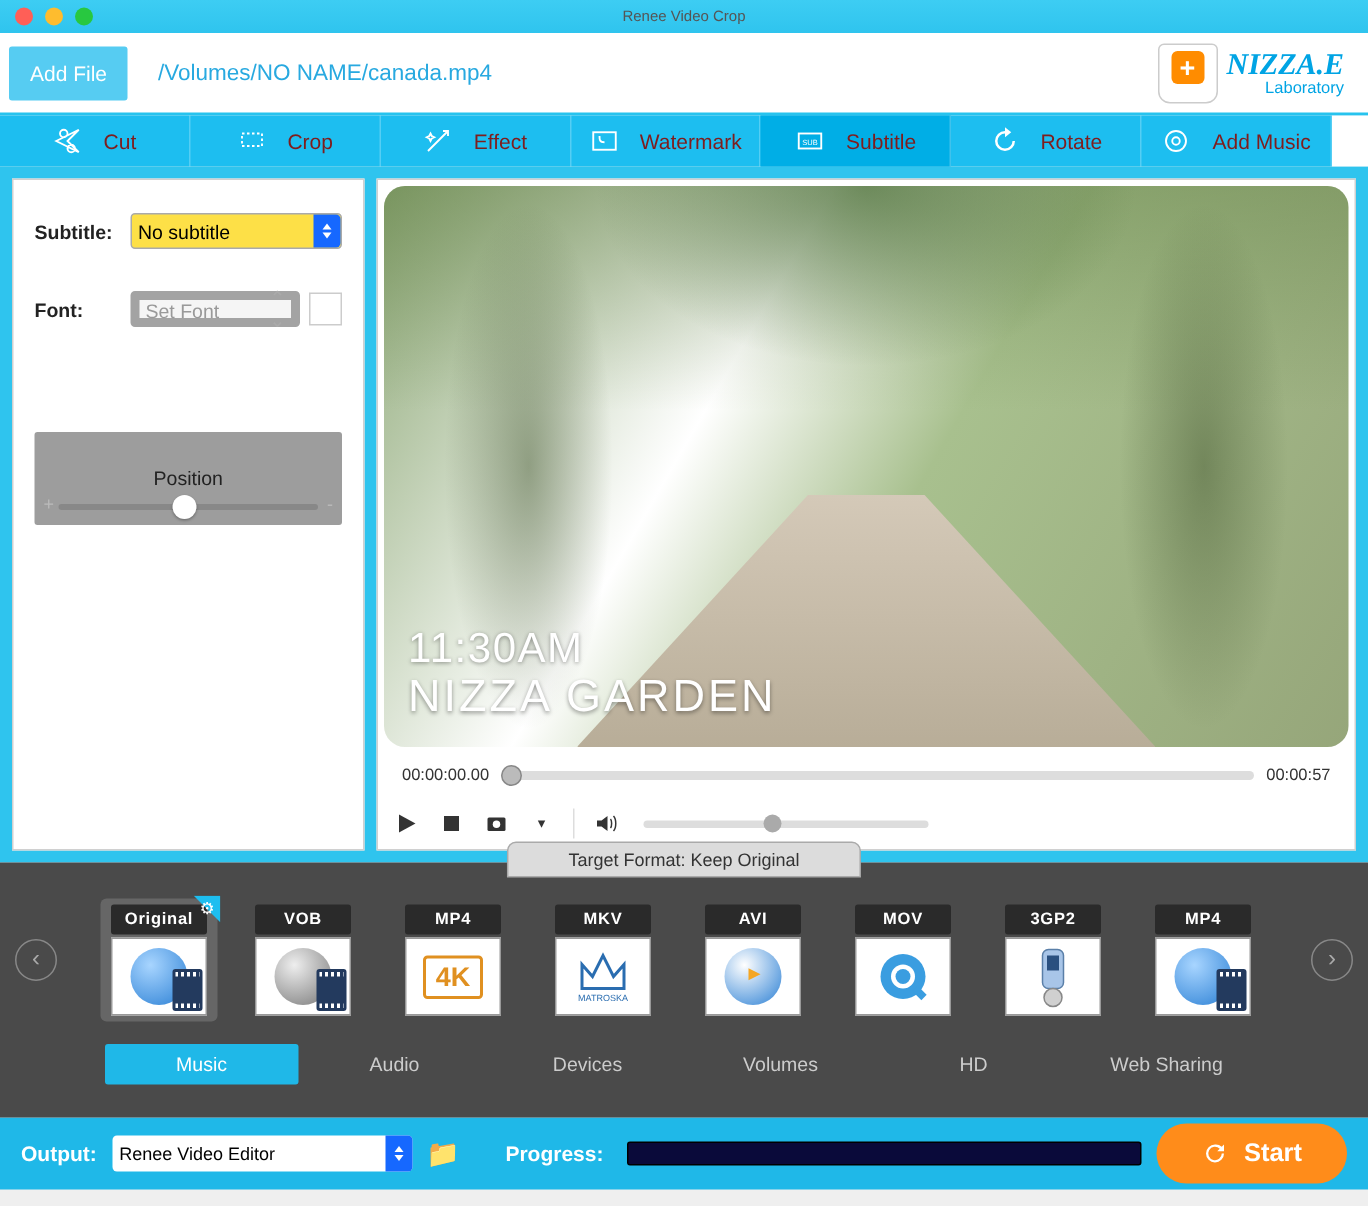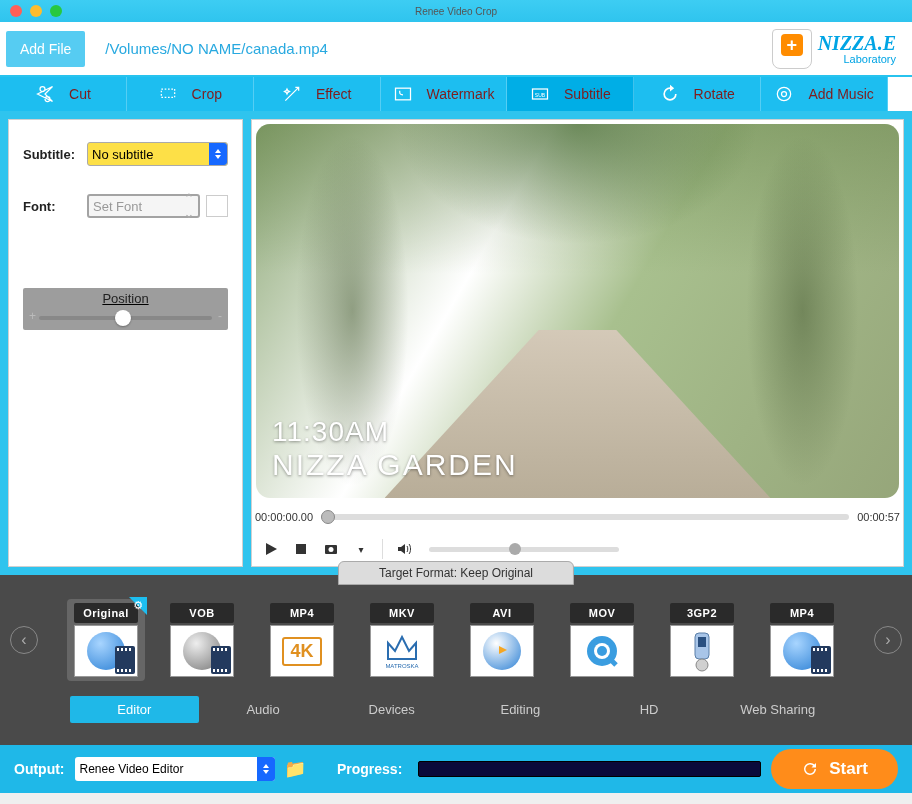--- a/index.html
+++ b/index.html
@@ -32,45 +32,45 @@
 
 
 .main-area { background:#2fc4ee; padding: 8px; display:flex; gap:8px; height: 464px; }
 .left-panel { width: 235px; background:#fff; border:1px solid #d0d0d0; padding: 22px 14px; }
 .field-row { display:flex; align-items:center; gap:6px; margin-bottom:28px; }
 .field-label { width:58px; font-size:13px; color:#222; font-weight:bold; }
 .sel-subtitle { flex:1; height:24px; background:#fde047; border:1px solid #aaa; border-radius:3px; font-size:13px; padding:0 4px; position:relative; display:flex; align-items:center; }
 .sel-endcap { position:absolute; right:0; top:0; bottom:0; width:18px; background:#1668ff; border-radius:0 3px 3px 0; display:flex; flex-direction:column; align-items:center; justify-content:center; }
 .sel-endcap::before { content:""; border-left:3px solid transparent; border-right:3px solid transparent; border-bottom:4px solid #fff; margin-bottom:2px; }
 .sel-endcap::after { content:""; border-left:3px solid transparent; border-right:3px solid transparent; border-top:4px solid #fff; }
-.sel-font { flex:1; height:24px; background:#f5f5f5; border:2px solid #a3a3a3; border-radius:3px; font-size:13px; padding:0 4px; color:#999; position:relative; display:flex; align-items:center; }
+.sel-font { flex:1; height:24px; background:#f5f5f5; border:6px solid #a3a3a3; border-radius:3px; font-size:13px; padding:0 4px; color:#999; position:relative; display:flex; }
 .sel-font .stepper { position:absolute; right:2px; top:2px; bottom:2px; width:14px; display:flex; flex-direction:column; justify-content:center; align-items:center; color:#aaa; }
 .color-chip { width:22px; height:22px; border:1px solid #ccc; background:#fff; }
-.position-box { margin-top:70px; background:#9d9d9d; border-radius:2px; padding:3px 10px 10px;text-decoration:underline; }
+.position-box { margin-top:70px; background:#9d9d9d; border-radius:2px; padding:23px 10px 10px; }
 .position-title { text-align:center; font-size:13px; color:#222; margin-bottom:10px; }
 .position-track { height:4px; background:#888; border-radius:2px; position:relative; margin:0 6px; }
 .position-track::before, .position-track::after { content:"+"; position:absolute; top:-7px; font-size:12px; color:#bbb; }
 .position-track::before { left:-10px; content:"+"; }
 .position-track::after { right:-10px; content:"-"; }
 .position-thumb { width:16px; height:16px; background:#fff; border-radius:50%; position:absolute; top:-6px; left:44%; box-shadow:0 1px 2px rgba(0,0,0,.3); }
 
 .right-panel { flex:1; background:#fff; border:1px solid #d0d0d0; display:flex; flex-direction:column; }
 .preview { flex:1; margin:4px; background:linear-gradient(120deg,#8da876 0%, #fff 35%, #a8c08e 55%, #96a67a 100%); position:relative; overflow:hidden;border-radius:14px; }
 .preview-trees { position:absolute; inset:0; background:
   radial-gradient(ellipse 300px 200px at 50% 0%, rgba(60,100,40,.6), transparent 60%),
   radial-gradient(ellipse 80px 250px at 15% 50%, rgba(70,90,50,.5), transparent 70%),
   radial-gradient(ellipse 80px 250px at 85% 50%, rgba(70,90,50,.5), transparent 70%),
   linear-gradient(rgba(90,120,60,.4), transparent 40%);
 }
 .preview-path { position:absolute; bottom:0; left:20%; right:20%; height:45%; background:linear-gradient(#d4c9b8,#b8ad98); clip-path: polygon(40% 0, 60% 0, 100% 100%, 0 100%); }
 .overlay-text { position:absolute; left:16px; bottom:16px; color:#fff; font-family: Georgia, serif; text-shadow:0 1px 3px rgba(0,0,0,.4); }
 .overlay-time { font-size:28px; letter-spacing:1px; }
 .overlay-caption { font-size:30px; letter-spacing:2px; }
 
-.timeline { height:30px; display:flex; align-items:center; gap:8px; padding:0 3px; font-size:11px; color:#333; }
+.timeline { height:30px; display:flex; align-items:center; gap:8px; padding:0 16px; font-size:11px; color:#333; }
 .timeline-track { flex:1; height:6px; background:#ddd; border-radius:3px; position:relative; }
 .timeline-thumb { width:14px; height:14px; background:#bbb; border:1px solid #888; border-radius:50%; position:absolute; top:-4px; left:0; }
 
 .controls { height:34px; display:flex; align-items:center; gap:12px; padding:0 10px; }
 .ctrl-icon { width:18px; height:18px; display:flex; align-items:center; justify-content:center; cursor:pointer; }
 .ctrl-icon svg { width:16px; height:16px; fill:#333; }
 .vol-track { width:190px; height:5px; background:#ddd; border-radius:3px; position:relative; margin-left:4px; }
 .vol-thumb { width:12px; height:12px; background:#aaa; border-radius:50%; position:absolute; top:-4px; left:42%; }
 .ctrl-sep { width:1px; height:20px; background:#ddd; }
 
@@ -344,24 +344,24 @@
         <div class="fmt-thumb">
             <div class="inner-globe"></div>
             <div class="film"></div>
           </div>
       </div>
 
     </div>
     <div class="fmt-nav">›</div>
   </div>
   <div class="category-row">
-    <div class="cat-item active">Editor</div>
+    <div class="cat-item active">Music</div>
     <div class="cat-item">Audio</div>
     <div class="cat-item">Devices</div>
-    <div class="cat-item">Editing</div>
+    <div class="cat-item">Volumes</div>
     <div class="cat-item">HD</div>
     <div class="cat-item">Web Sharing</div>
   </div>
 </div>
 
 <div class="footer">
   <span class="footer-label">Output:</span>
   <div class="output-sel">
     <span>Renee Video Editor</span>
     <span class="sel-endcap"></span>

